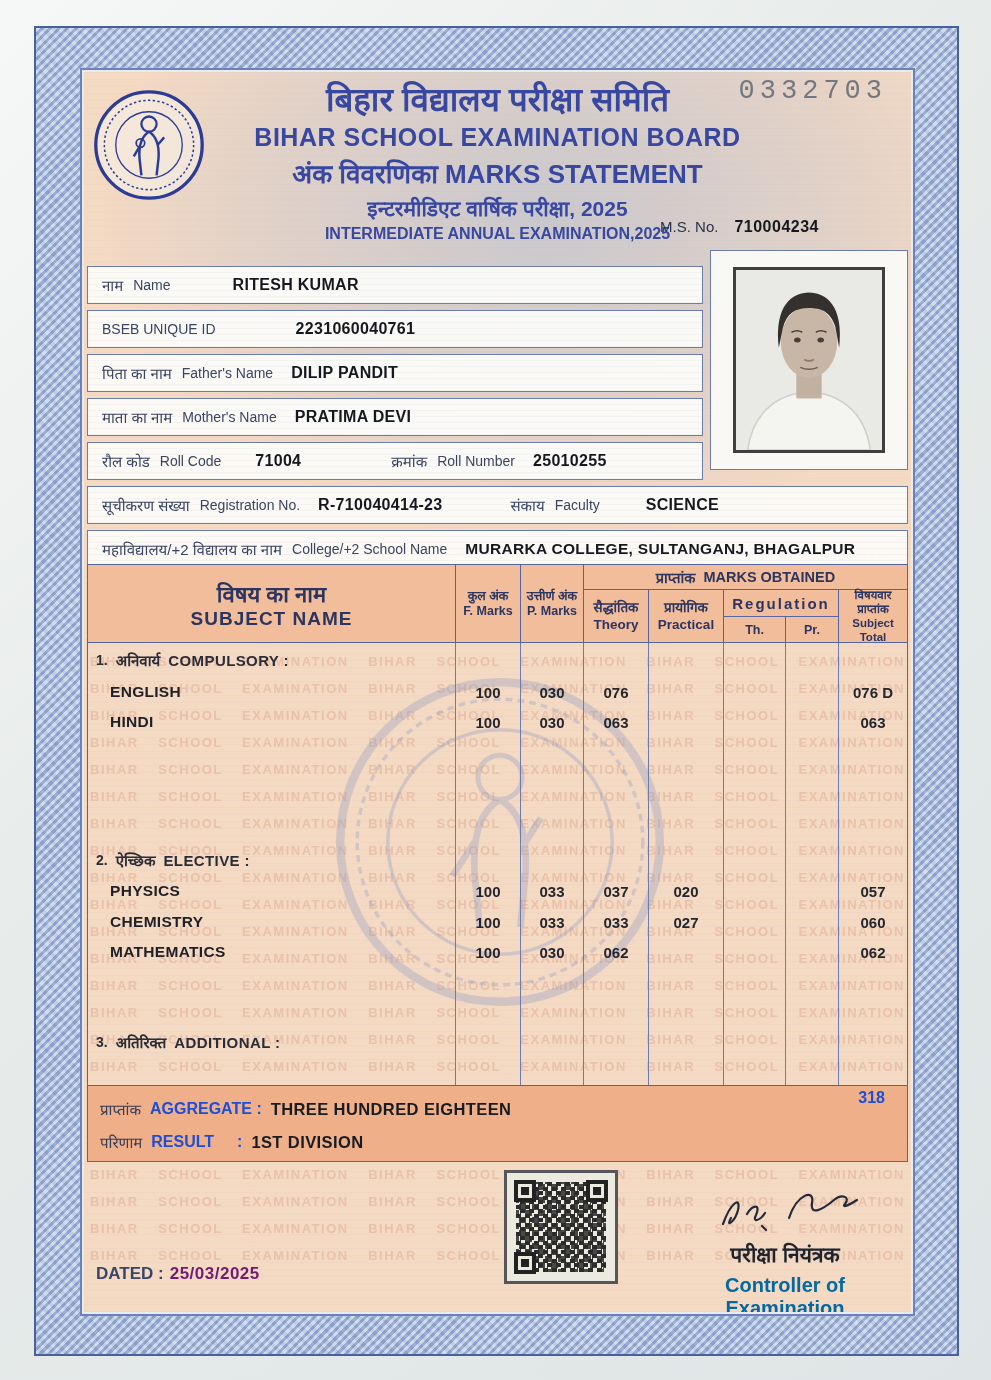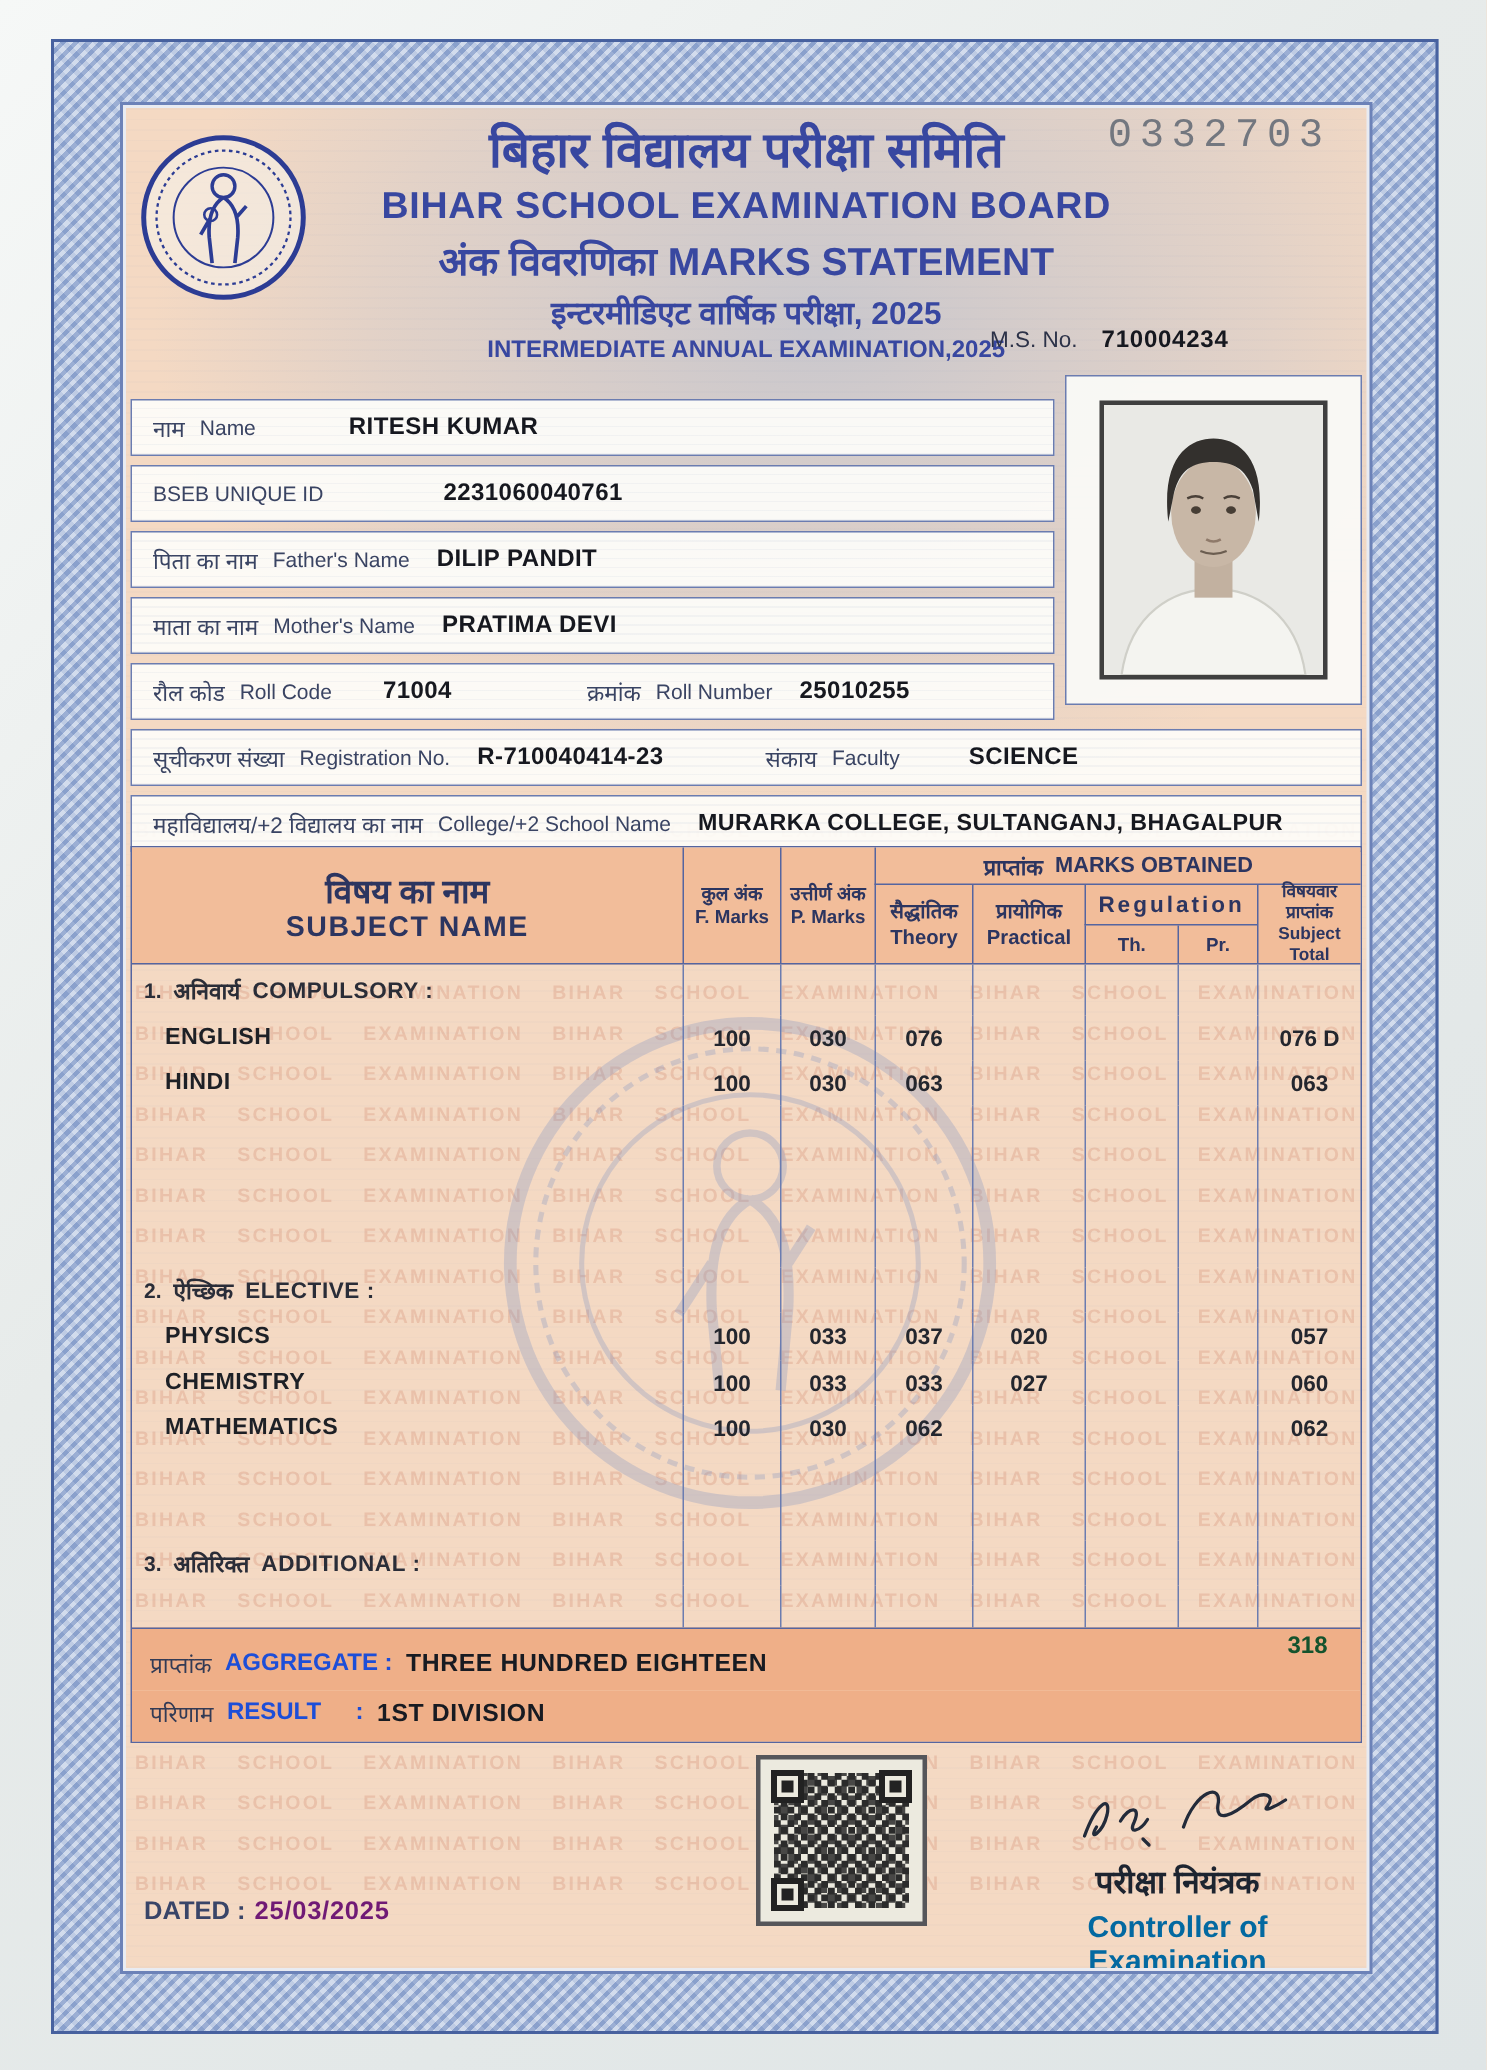--- a/index.html
+++ b/index.html
@@ -76,21 +76,21 @@
   .tc{border-left:1px solid var(--line);height:100%;display:flex;align-items:center;justify-content:center;
       font-size:15px;font-weight:bold;color:#23262e;}
   .tc.nb{border-left:none;}
   .tc.subj{justify-content:flex-start;padding-left:22px;font-size:15.5px;color:#1d2026;letter-spacing:.3px;}
   .sec-label{justify-content:flex-start;padding-left:8px;font-weight:bold;color:#2a2d38;}
   .sec-label .no{font-size:14px;margin-right:8px;}
   .sec-label .hi{font-size:15px;margin-right:8px;}
   .sec-label .en{font-size:15px;letter-spacing:.4px;}
   
   .band{background:var(--band);border-top:1.5px solid var(--line-dark);position:relative;padding-left:12px;color:#222634;}
-  .band .agg-val{position:absolute;right:22px;top:3px;font-size:16px;font-weight:bold;color:#14532d;}
+  .band .agg-val{position:absolute;right:22px;top:3px;font-size:16px;font-weight:bold;color:#1d4ed8;}
   .band-line{display:flex;align-items:center;gap:9px;}
   .band .bl-hi{font-size:15px;color:#333b55;}
   .band .bl-en{font-size:16px;font-weight:bold;color:#1d4ed8;}
   .band .bl-val{font-size:16.5px;font-weight:bold;color:#181b22;letter-spacing:.4px;}
   
   .dated{position:absolute;left:12px;top:1192px;z-index:2;font-size:17px;font-weight:bold;color:#394568;}
   .dated b{color:#701a75;margin-left:6px;letter-spacing:.5px;}
   .qr-box{position:absolute;left:420px;top:1098px;width:114px;height:114px;background:#eceadf;border:3px solid #56565a;z-index:2;padding:9px;}
   .qr-pattern{position:relative;width:100%;height:100%;
     background:

